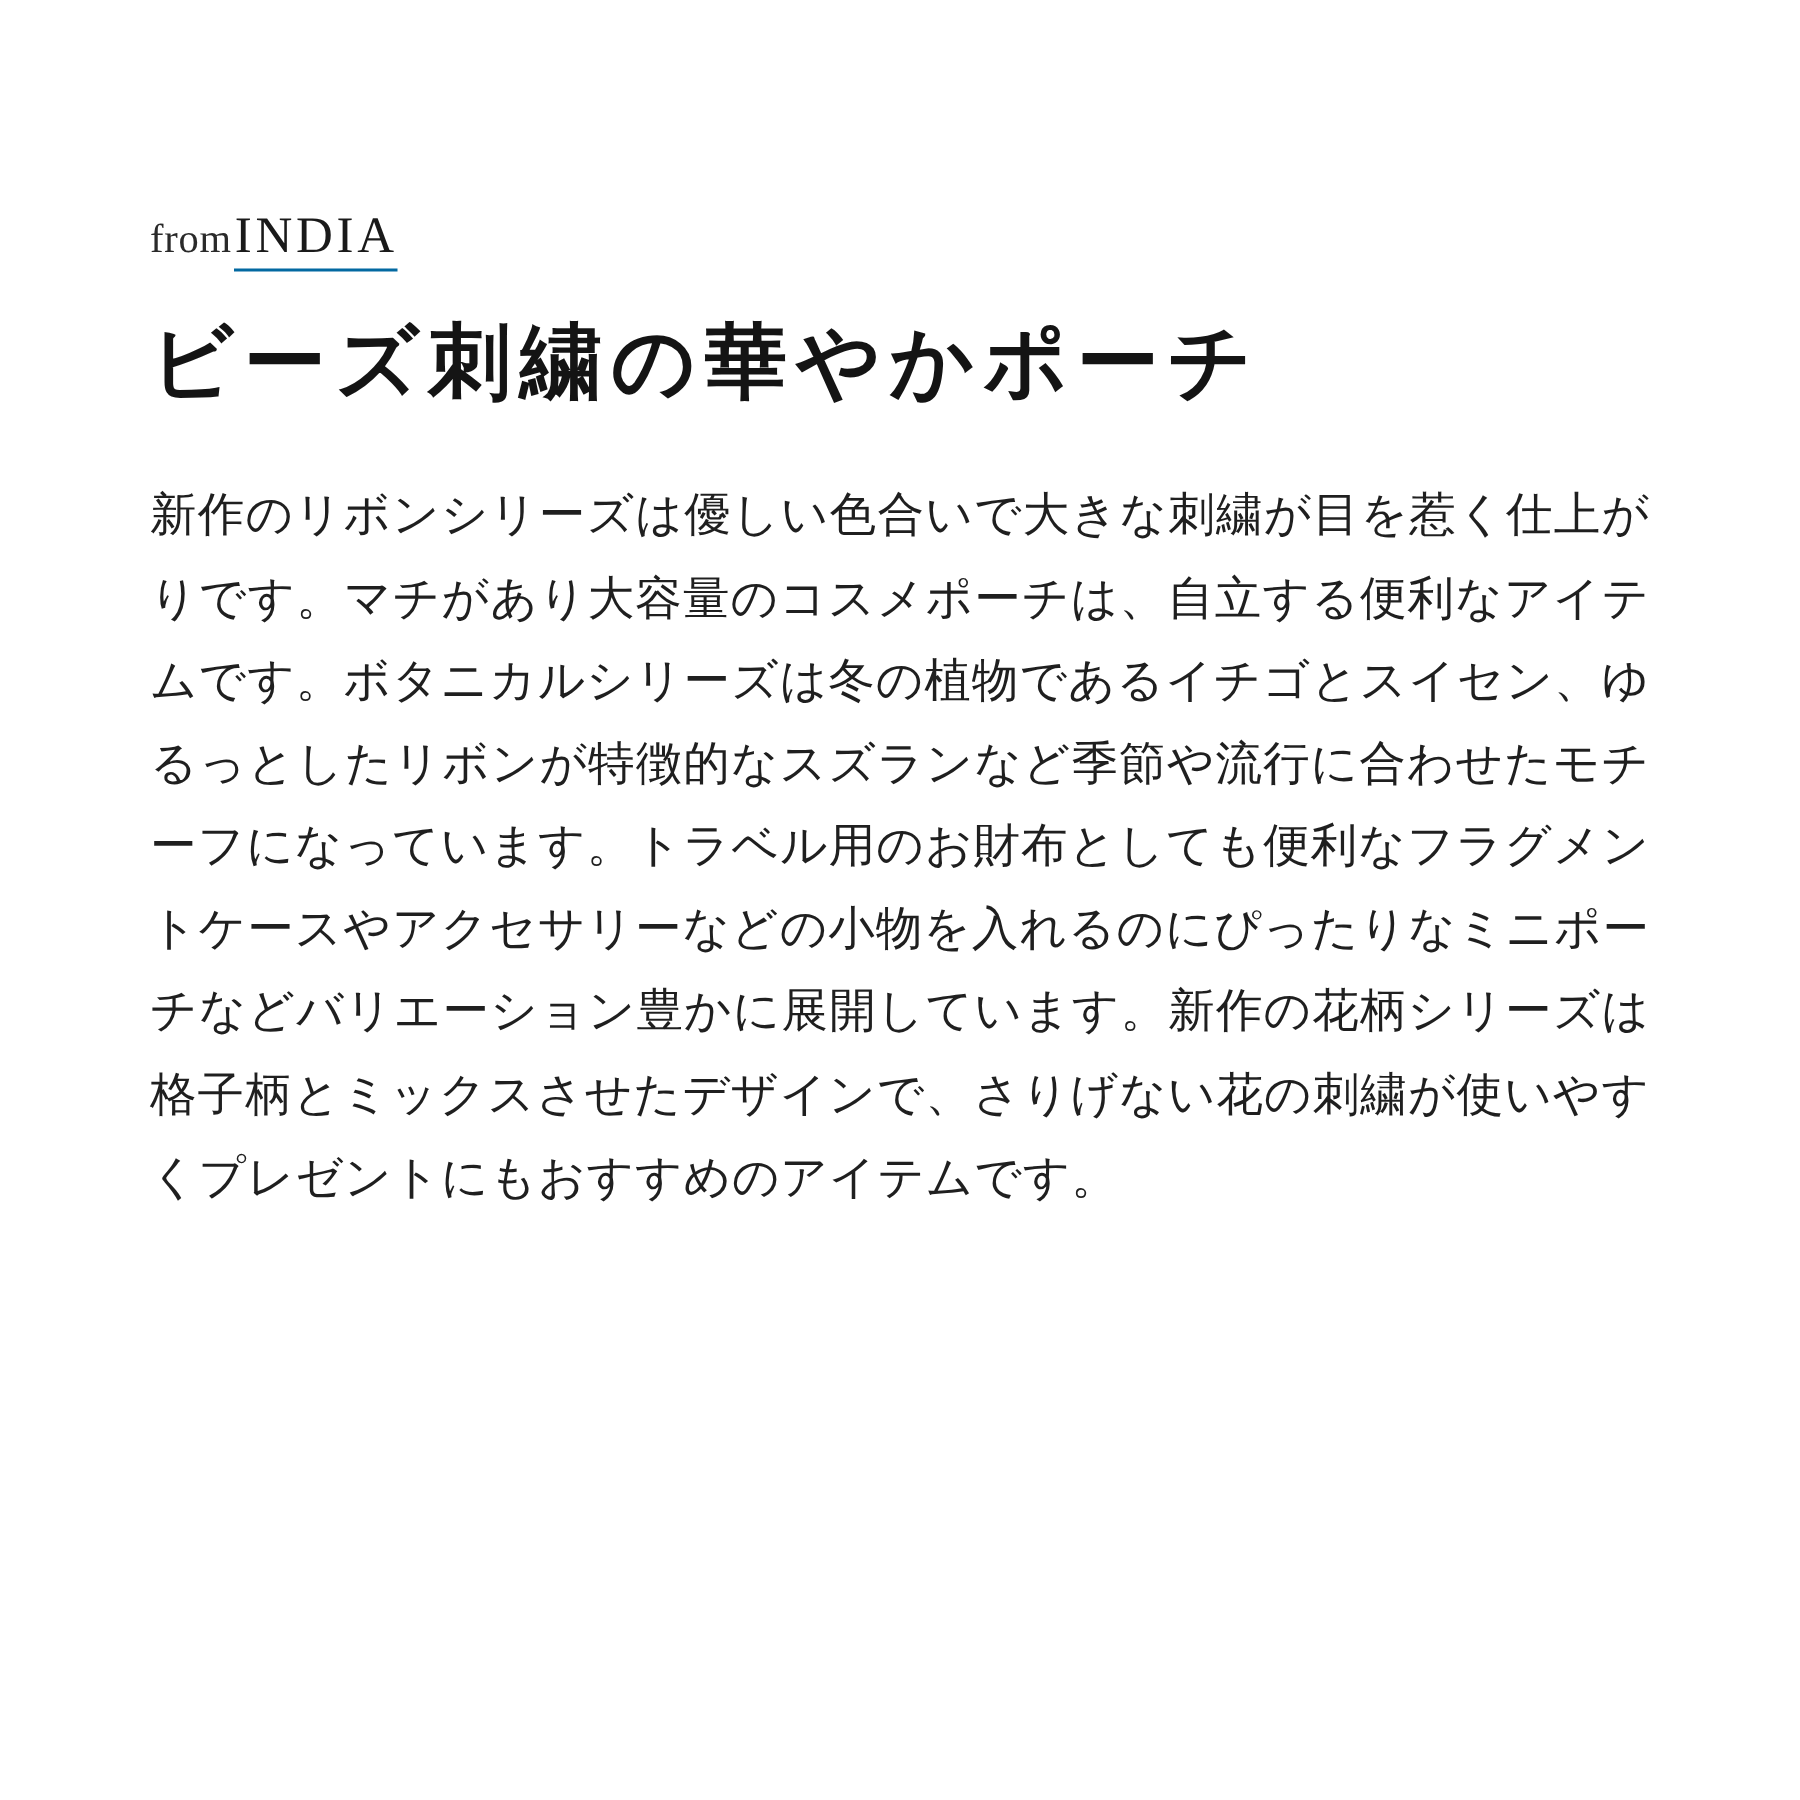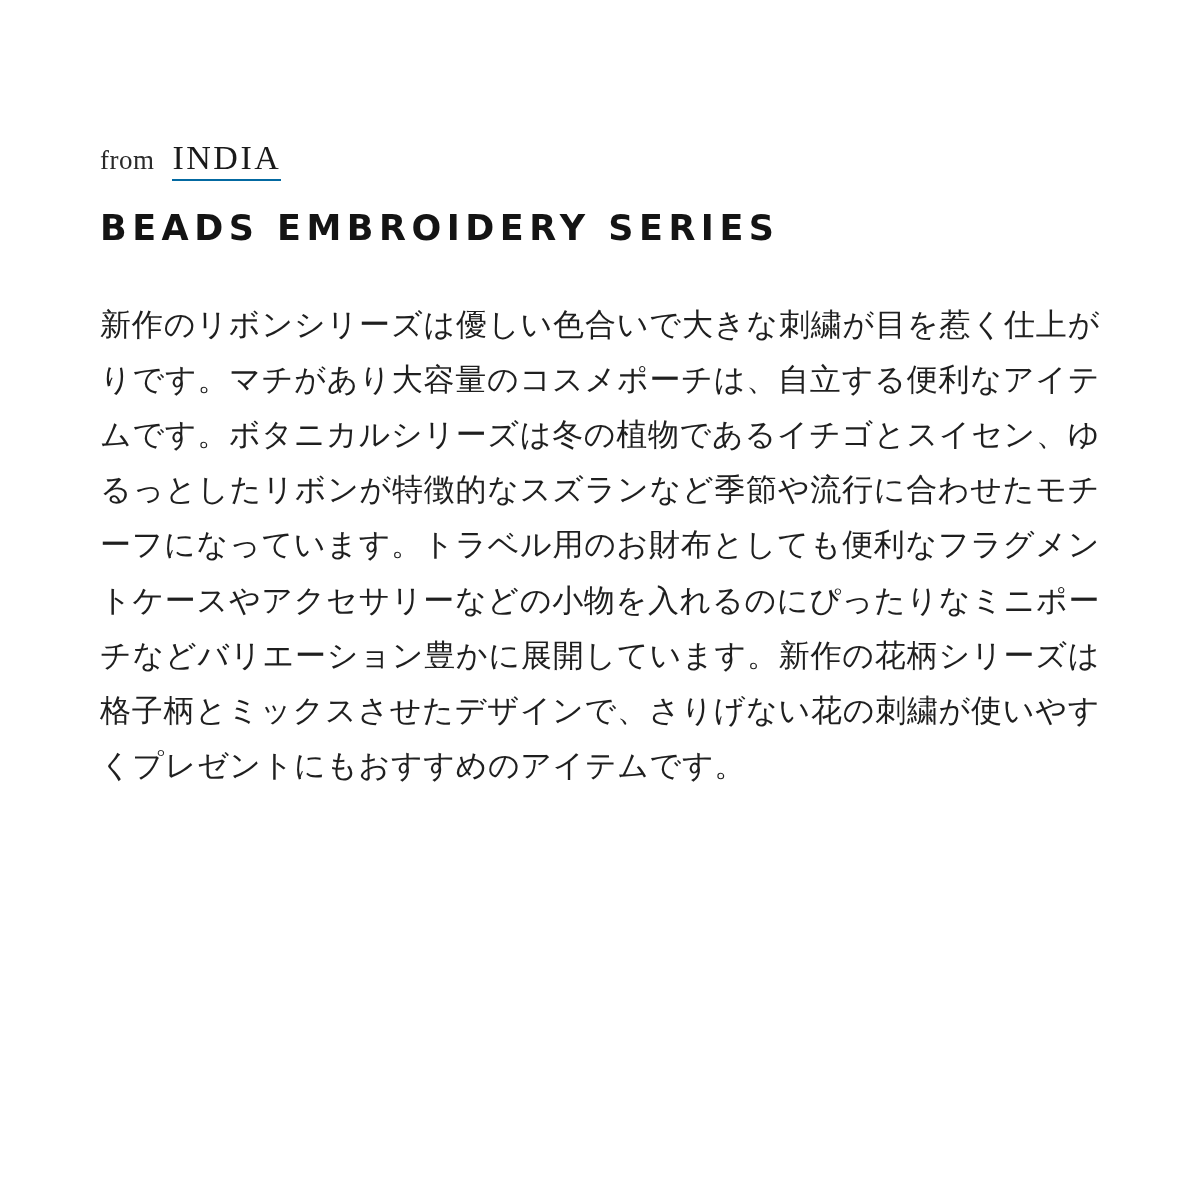--- a/index.html
+++ b/index.html
@@ -17,21 +17,21 @@
   .page {
     position: relative;
     width: 1200px;
     height: 1200px;
     box-sizing: border-box;
     padding: 140px 100px 0 100px;
   }
   .eyebrow {
     display: flex;
     align-items: baseline;
-    gap: 18px;
+    gap: 2px;
     margin: 0 0 26px 0;
   }
   .eyebrow .from {
     font-family: "Liberation Serif", serif;
     font-size: 27px;
     letter-spacing: 0.5px;
     color: #2a2a2a;
   }
   .eyebrow .country {
     font-family: "Liberation Serif", serif;
@@ -75,18 +75,18 @@
 </head>
 <body>
 
 <div class="page">
 
   <div class="eyebrow">
     <span class="from">from</span>
     <span class="country">INDIA</span>
   </div>
 
+  <h1 class="title-jp">ビーズ刺繍の華やかポーチ</h1>
 
-  <h2 class="subtitle-en">BEADS EMBROIDERY SERIES</h2>
 
   <p class="body-text">新作のリボンシリーズは優しい色合いで大きな刺繍が目を惹く仕上がりです。マチがあり大容量のコスメポーチは、自立する便利なアイテムです。ボタニカルシリーズは冬の植物であるイチゴとスイセン、ゆるっとしたリボンが特徴的なスズランなど季節や流行に合わせたモチーフになっています。トラベル用のお財布としても便利なフラグメントケースやアクセサリーなどの小物を入れるのにぴったりなミニポーチなどバリエーション豊かに展開しています。新作の花柄シリーズは格子柄とミックスさせたデザインで、さりげない花の刺繍が使いやすくプレゼントにもおすすめのアイテムです。</p>
 
 </div>
 
 </body></html>

